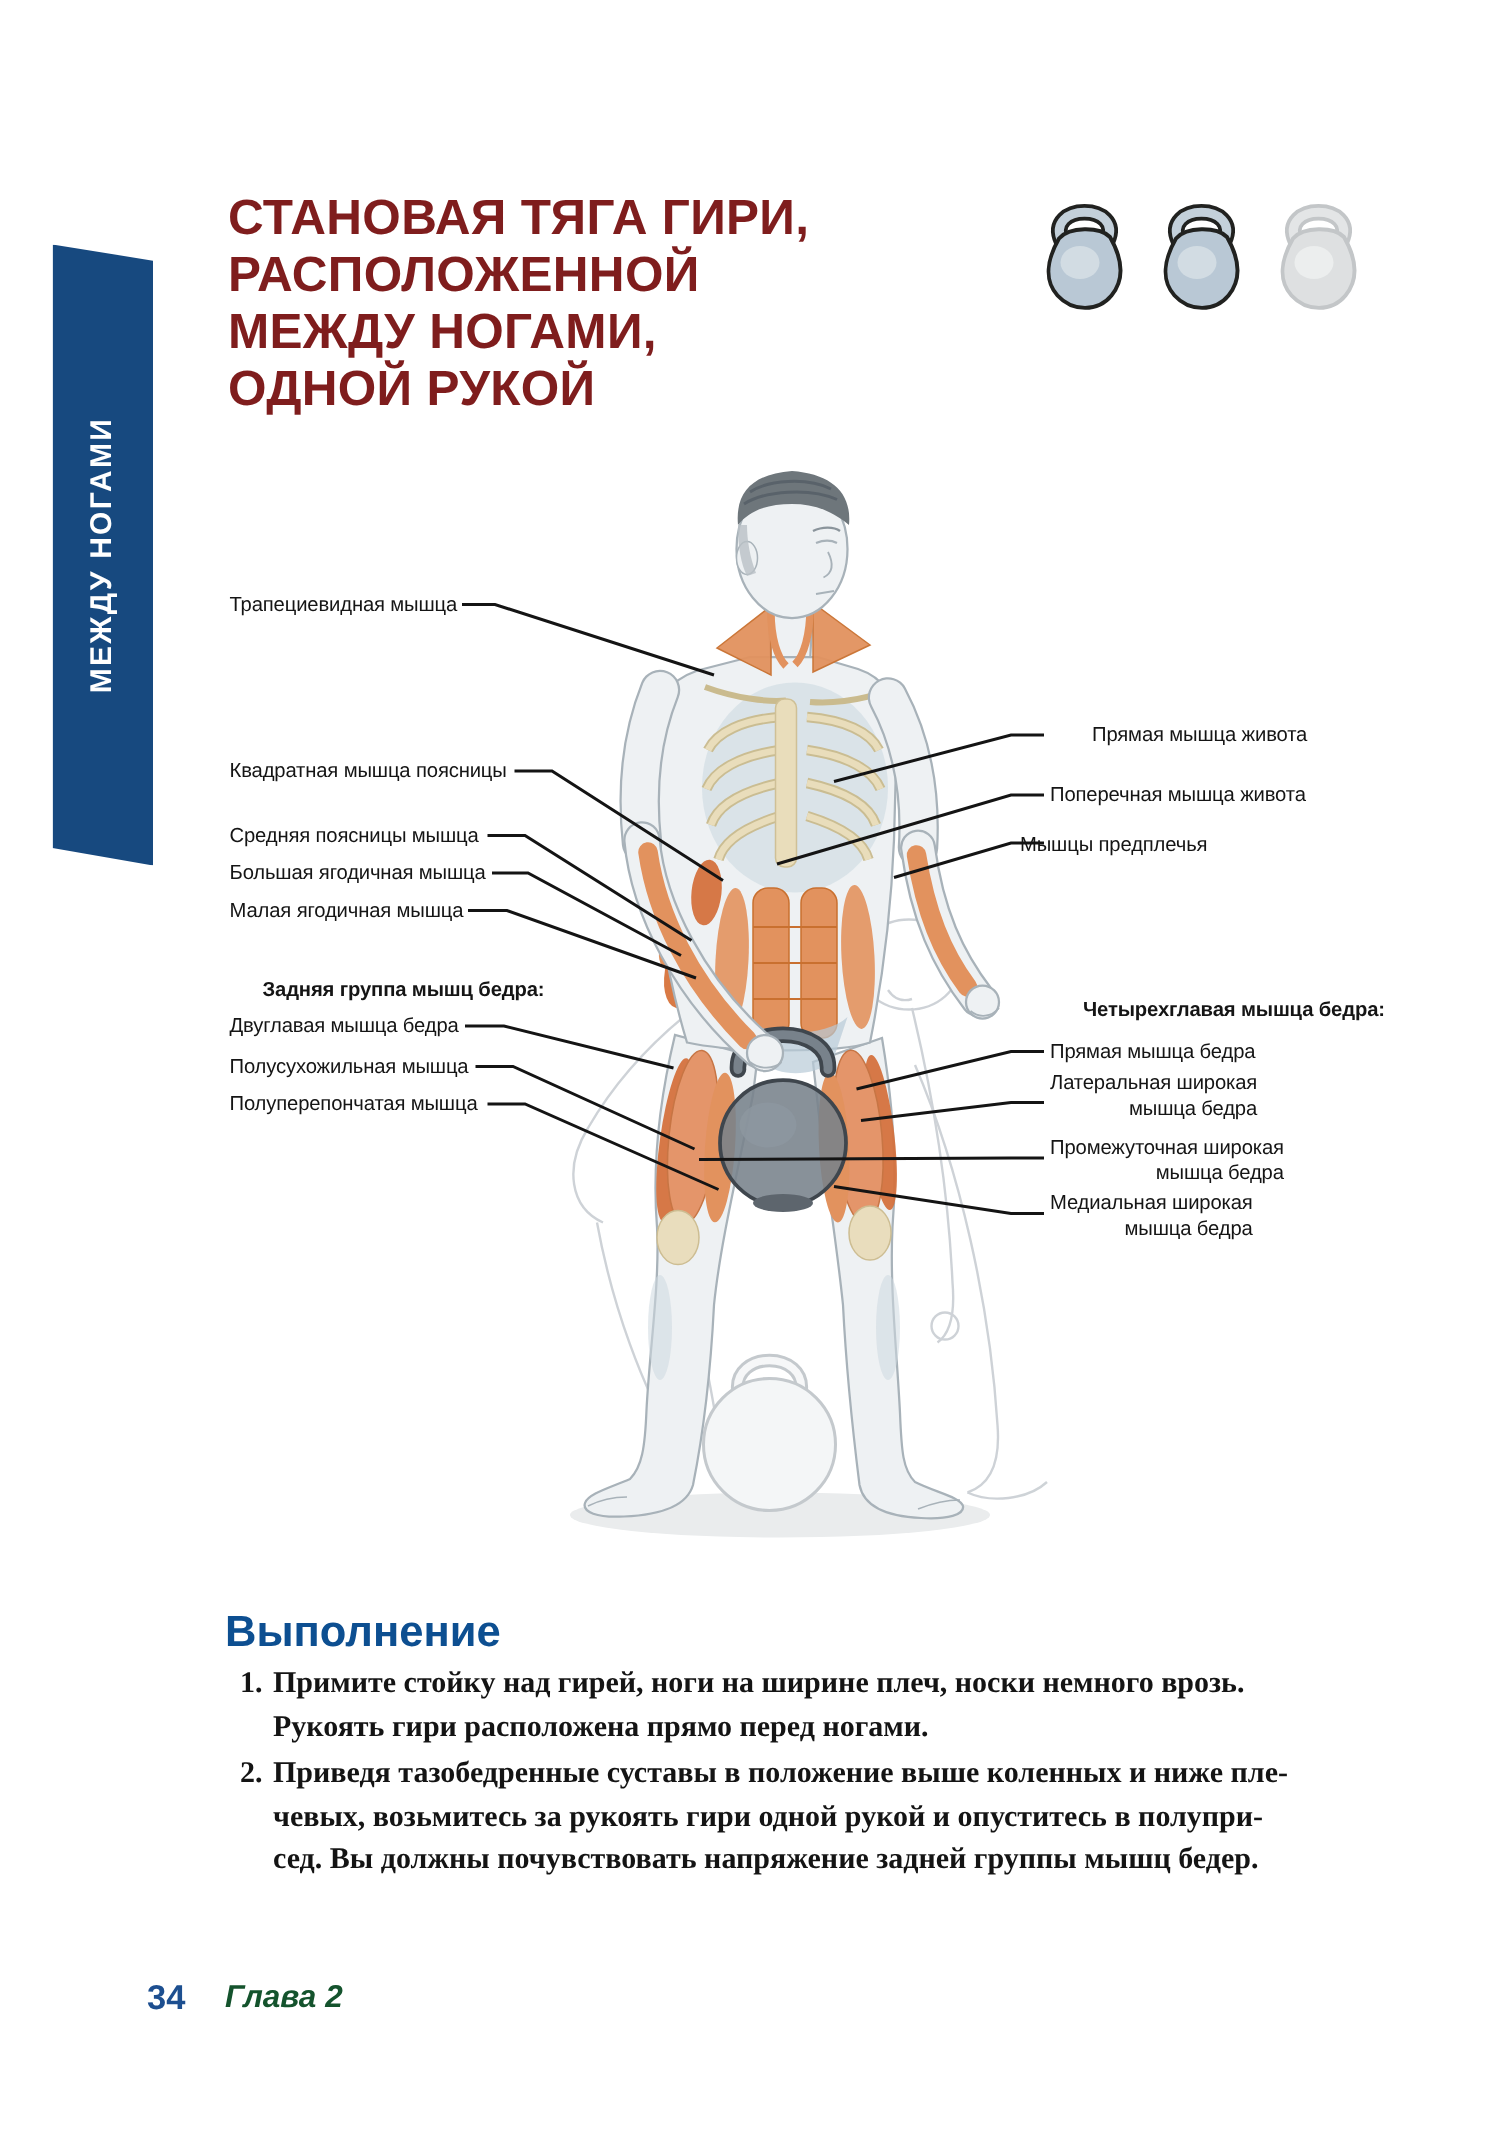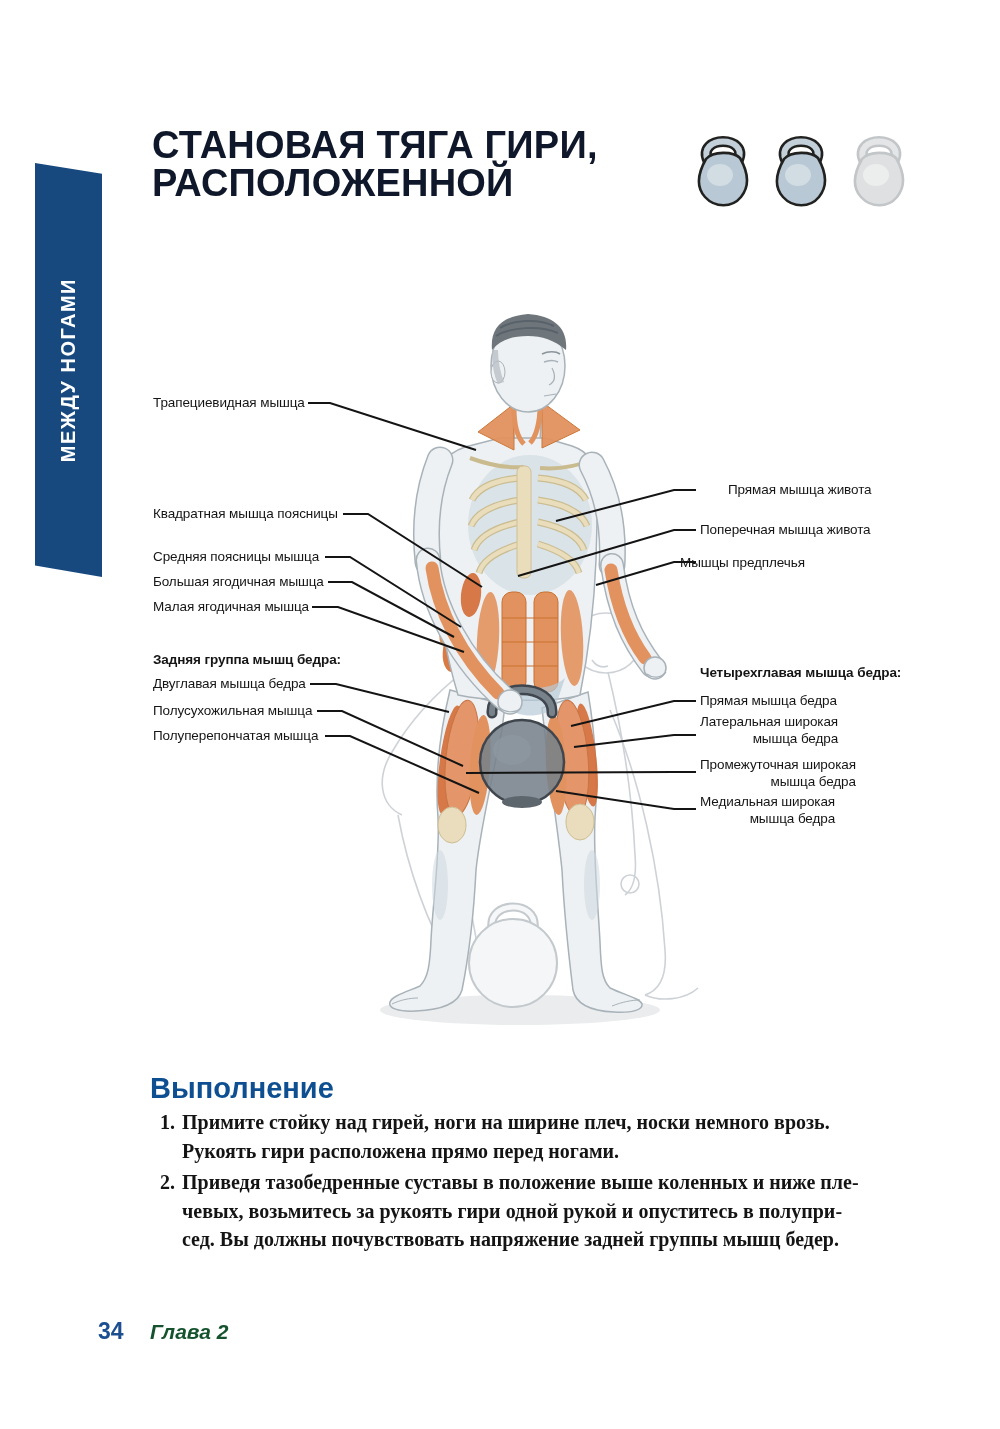--- a/index.html
+++ b/index.html
@@ -13,30 +13,30 @@
     background:#17497f;
     clip-path:polygon(0 0, 100% 2.6%, 100% 100%, 0 97.2%);
     display:flex; align-items:center; justify-content:center;
   }
   .side-tab span {
     writing-mode:vertical-rl; transform:rotate(180deg);
     color:#ffffff; font-weight:bold; font-size:20px; letter-spacing:1.5px;
     white-space:nowrap;
   }
   
-  .title { position:absolute; left:152px; top:126px; margin:0; color:#0f172a;
-    font-size:38px; font-weight:bold; line-height:38px; letter-spacing:0.2px; }
+  .title { position:absolute; left:152px; top:126px; margin:0; color:#7f1d1d;
+    font-size:33px; font-weight:bold; line-height:38px; letter-spacing:0.2px; }
   
   .difficulty { position:absolute; left:695px; top:128px; display:flex; gap:22px; }
   
   .figure { position:absolute; left:140px; top:310px; width:800px; height:750px;text-align:right; }
   .figure svg.art { position:absolute; left:0; top:0; }
   .fig-label { position:absolute; font-size:13.5px; line-height:16.5px; color:#151515;
     letter-spacing:-0.1px; white-space:nowrap; }
-  .fig-label.bold { font-weight:bold; }
+  .fig-label.bold { font-weight:bold;margin-left:22px; }
   
   .exec-heading { position:absolute; left:150px; top:1072px; margin:0;
     color:#0d4f91; font-size:29px; font-weight:bold; }
   .exec-list { position:absolute; left:160px; top:1108px; width:766px;
     font-family:"Liberation Serif", serif; font-size:20px; font-weight:600;
     color:#141414; }
   .exec-item { display:flex; margin-bottom:3px; }
   .exec-item .num { width:22px; flex:0 0 22px; line-height:28.5px; }
   .exec-item .lines { flex:1; }
   .exec-item .lines div { line-height:28.5px; }
@@ -51,20 +51,22 @@
 
 <div class="page">
 
   <div class="side-tab">
     <span>МЕЖДУ НОГАМИ</span>
   </div>
 
   <h1 class="title">
     <div>СТАНОВАЯ ТЯГА ГИРИ,</div>
     <div>РАСПОЛОЖЕННОЙ</div>
+    <div>МЕЖДУ НОГАМИ,</div>
+    <div>ОДНОЙ РУКОЙ</div>
   </h1>
 
   <div class="difficulty">
     <svg width="56" height="80" viewBox="0 0 56 80">
       <path d="M13,33 C1,7 55,7 43,33" fill="none" stroke="#212220" stroke-width="11" stroke-linecap="round"></path>
       <path d="M13,33 C1,7 55,7 43,33" fill="none" stroke="#c3d0da" stroke-width="6" stroke-linecap="round"></path>
       <path d="M11,31 C3,45 1,59 10,69 C20,80 37,80 46,69 C55,58 53,44 45,30 C38,23 18,23 11,31 Z" fill="#b9c8d5" stroke="#212220" stroke-width="2.6"></path>
       <ellipse cx="25" cy="47" rx="13" ry="11" fill="#d2dce3"></ellipse>
     </svg>
     <svg width="56" height="80" viewBox="0 0 56 80">

